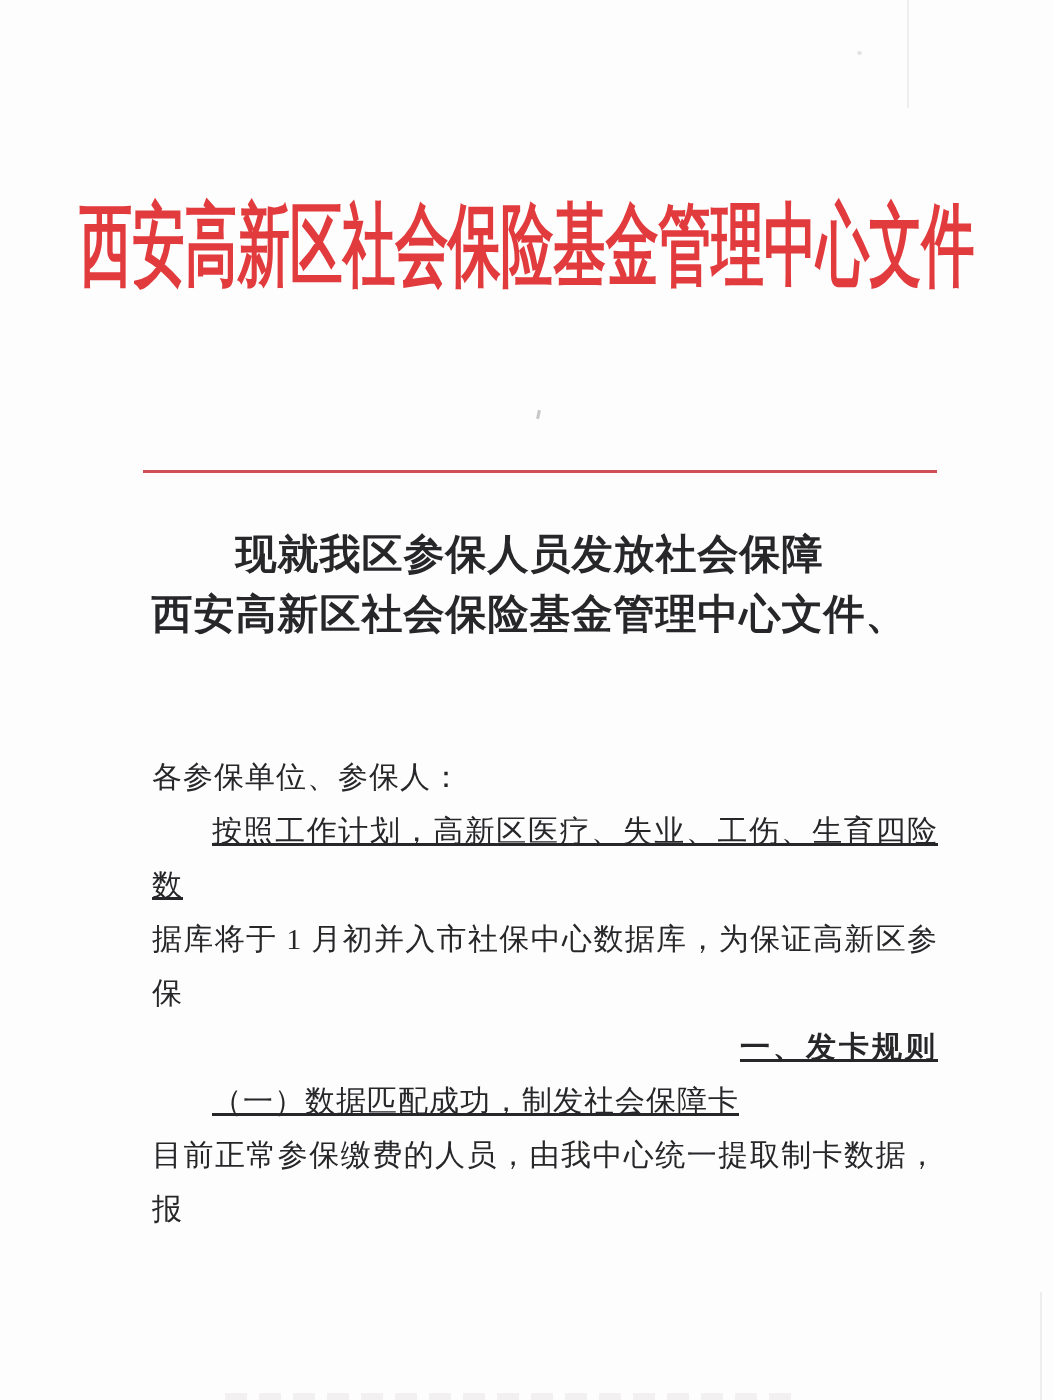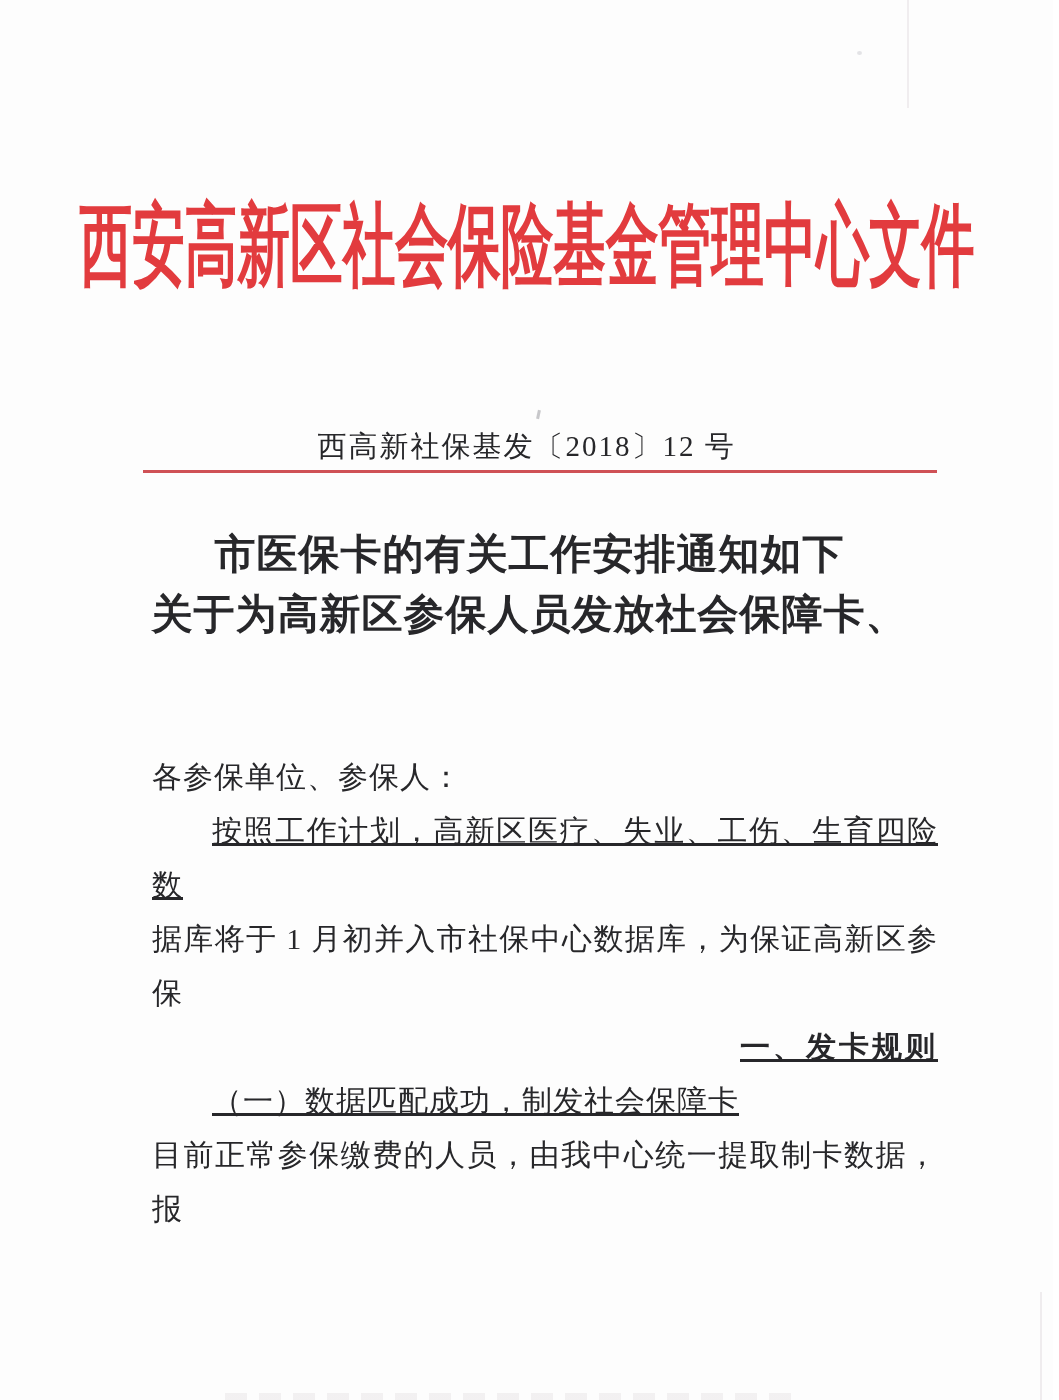--- a/index.html
+++ b/index.html
@@ -106,27 +106,26 @@
 </style>
 </head>
 <body>
 
 <div class="page">
 
   <div class="red-header-wrap">
     <div class="red-header">西安高新区社会保险基金管理中心文件</div>
   </div>
 
-  <div class="doc-number">西高新社保基发〔2018〕12 号</div>
 
   <div class="red-divider"></div>
 
   <div class="doc-title">
-    <div class="title-line">市医保卡的有关工作安排通知如下</div>
-    <div class="title-line">关于为高新区参保人员发放社会保障卡、</div>
+    <div class="title-line">现就我区参保人员发放社会保障</div>
+    <div class="title-line">西安高新区社会保险基金管理中心文件、</div>
   </div>
 
   <div class="doc-body">
     <div class="line">各参保单位、参保人：</div>
     <div class="line ind jfull">按照工作计划，高新区医疗、失业、工伤、生育四险数</div>
     <div class="line jfull">据库将于 1 月初并入市社保中心数据库，为保证高新区参保</div>
     <div class="line ind bold">一、发卡规则</div>
     <div class="line ind">（一）数据匹配成功，制发社会保障卡</div>
     <div class="line jfull">目前正常参保缴费的人员，由我中心统一提取制卡数据，报</div>
   </div>

